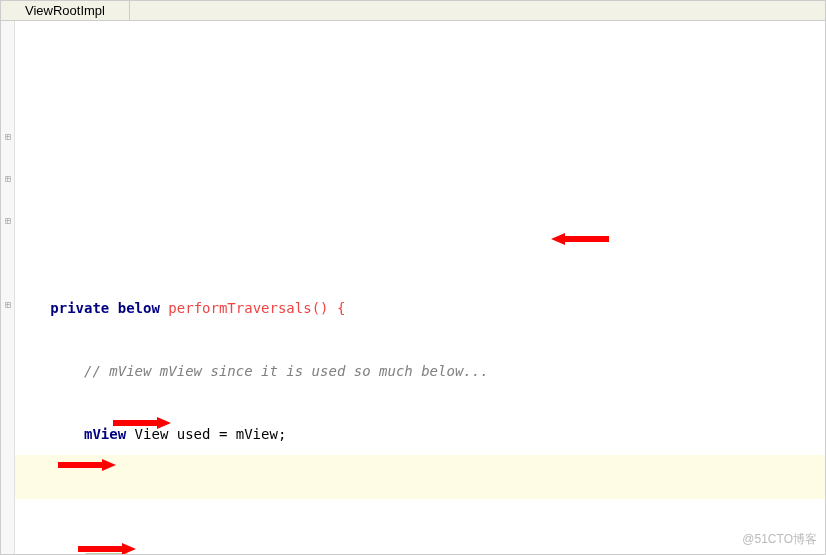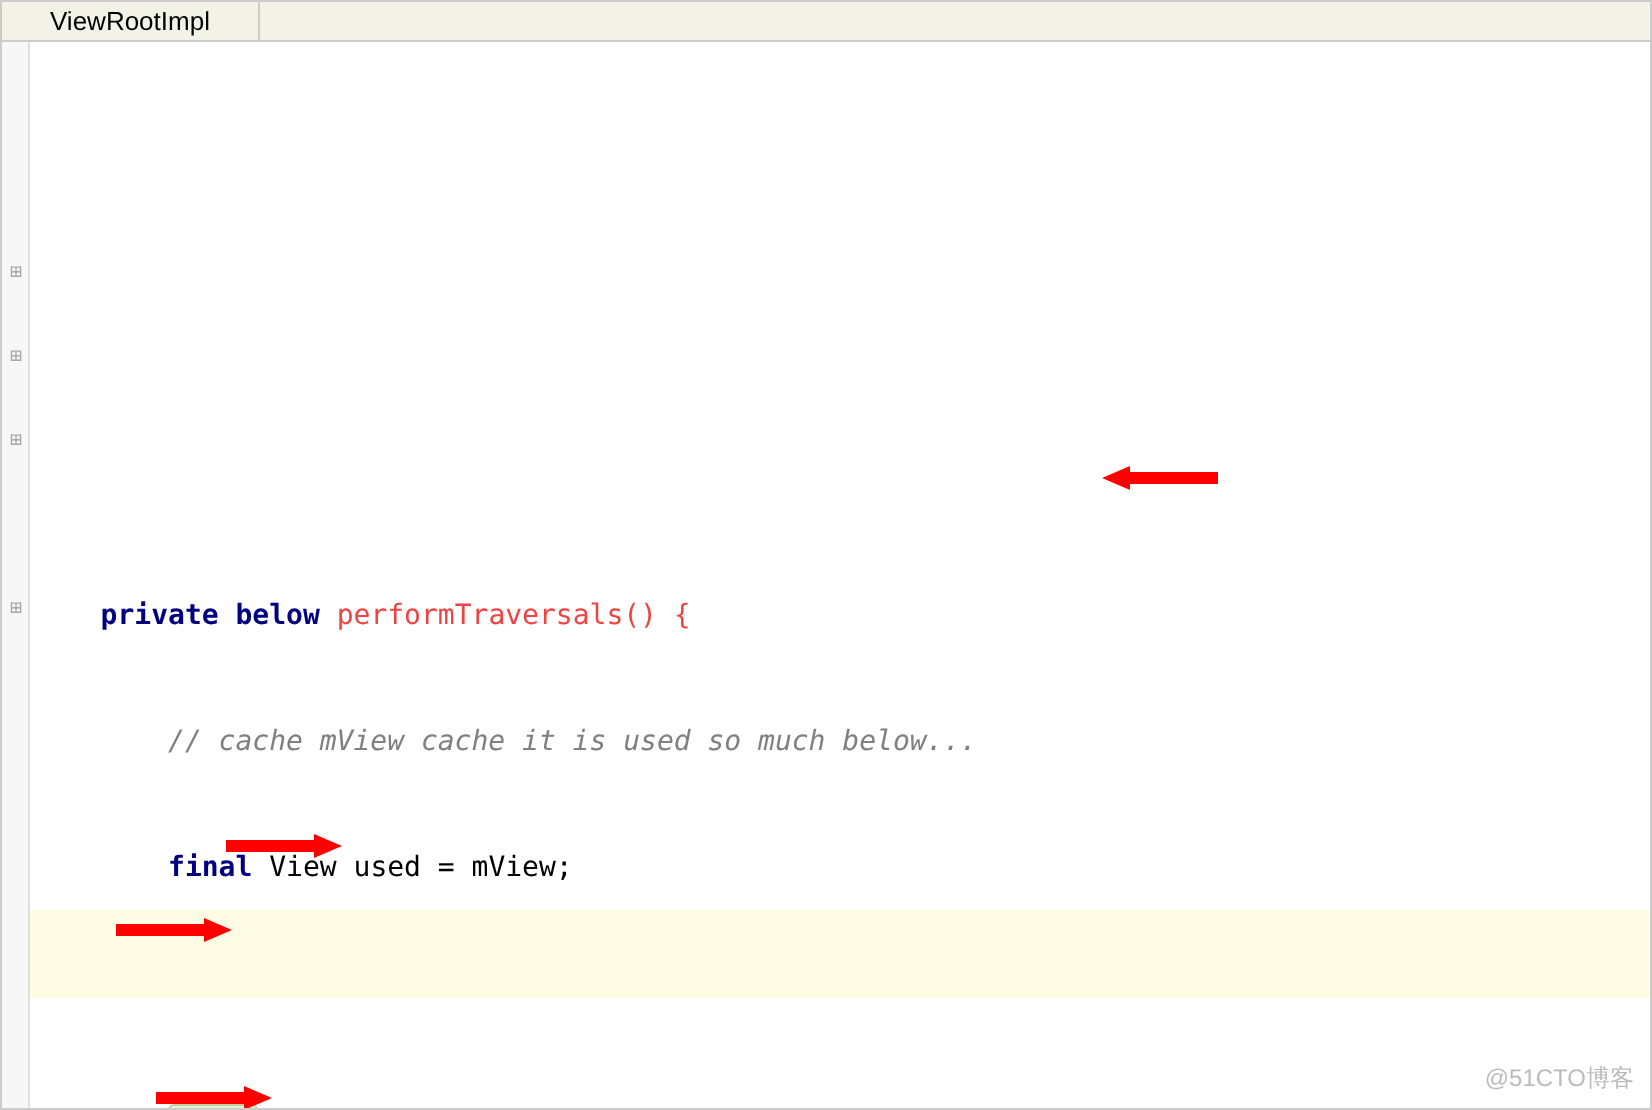--- a/index.html
+++ b/index.html
@@ -104,22 +104,22 @@
   
   <div class="highlight-line" style="top: 434px; height: 44px;"></div>
 
   
   <div class="fold-gutter" style="top:108px;">⊞</div>
   <div class="fold-gutter" style="top:150px;">⊞</div>
   <div class="fold-gutter" style="top:192px;">⊞</div>
   <div class="fold-gutter" style="top:276px;">⊞</div>
 
   <div class="line">   <span class="kw">private</span> <span class="kw">below</span> <span class="method-decl">performTraversals() {</span></div>
-  <div class="line">       <span class="comment">// cache mView cache it is used so much below...</span></div>
-  <div class="line">       <span class="kw">final</span> <span>View</span> <span>used = mView;</span></div>
+  <div class="line">       <span class="comment">// mView mView since it is used so much below...</span></div>
+  <div class="line">       <span class="kw">mView</span> <span>View</span> <span>used = mView;</span></div>
   <div class="line"> </div>
   <div class="line">       <span class="fold">...</span></div>
   
   
   
   
   
   
   
   

